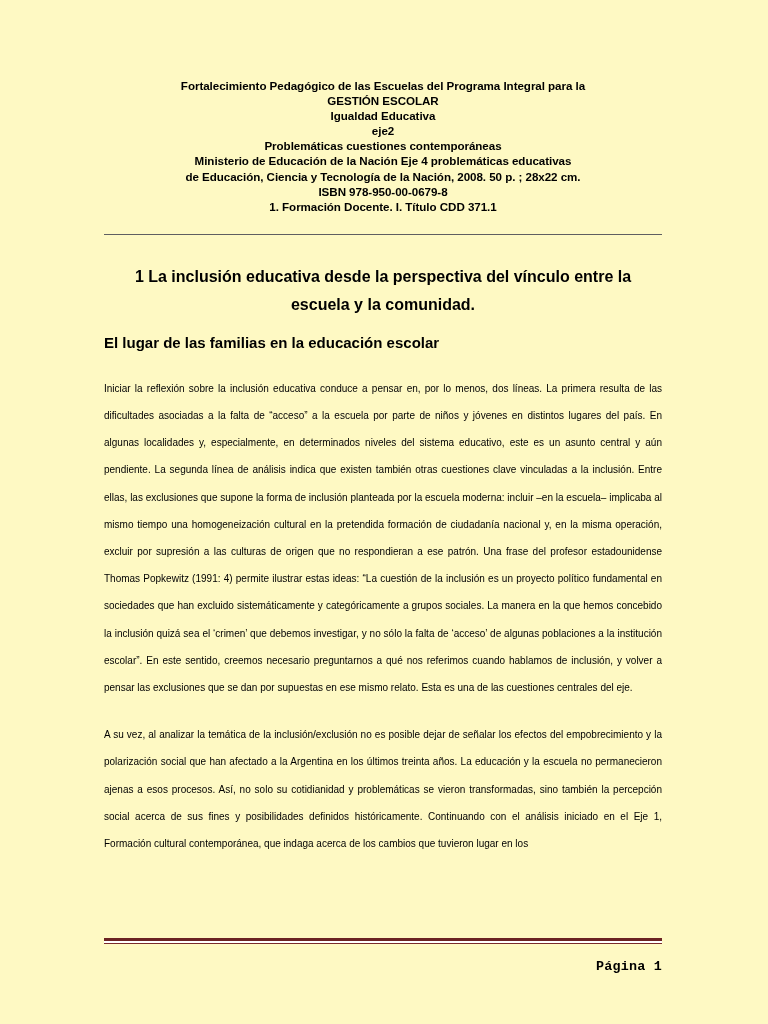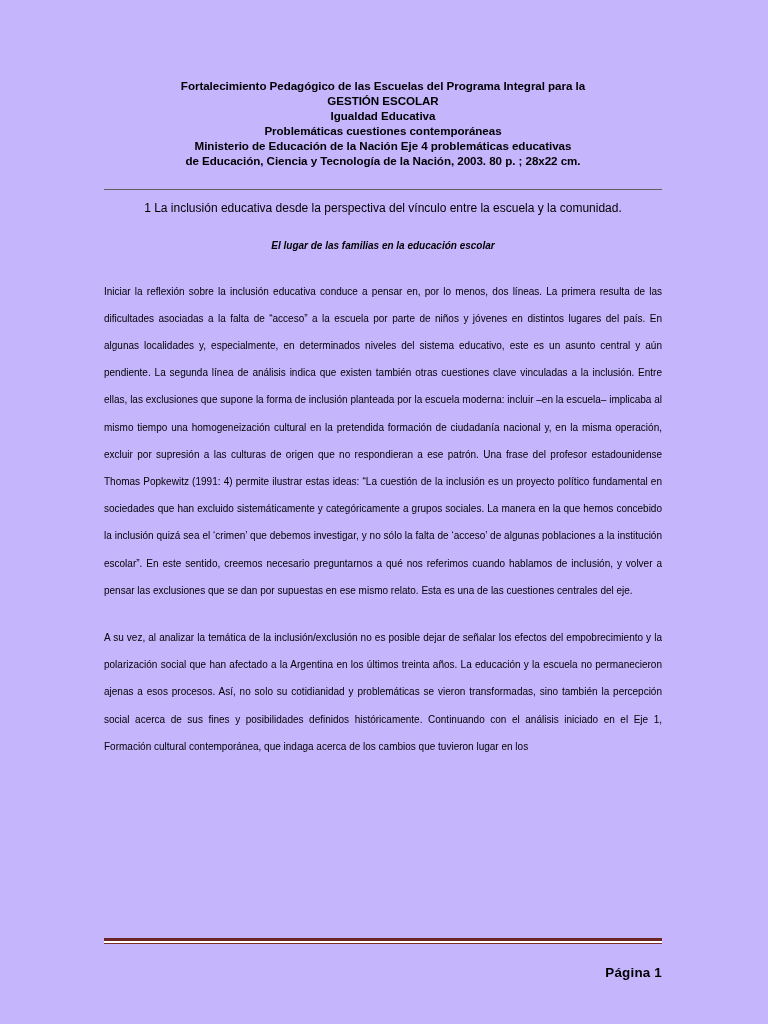--- a/index.html
+++ b/index.html
@@ -12,21 +12,21 @@
     height: 1024px;
     font-family: "Liberation Sans", sans-serif;
     color: #000000;
     overflow: hidden;
   }
 
   .page {
     position: relative;
     width: 768px;
     height: 1024px;
-    background: #c4b5fd;
+    background: #fef9c3;
     box-sizing: border-box;
   }
 
   .content {
     position: absolute;
     left: 104px;
     top: 78px;
     width: 558px;
   }
 
@@ -46,33 +46,31 @@
   .rule-top {
     margin-top: 20px;
     height: 0;
     border-top: 1.6px solid #5f5f61;
     width: 100%;
   }
 
   
   .section-heading {
     text-align: center;
-    font-weight: normal;
-    font-size: 12px;
+    font-weight: bold;
+    font-size: 16px;
     line-height: 28px;
-    margin-top: 4px;
+    margin-top: 28px;
     padding: 0 10px;
   }
   .subsection-heading {
-    text-align: center;
     font-weight: bold;
-    font-size: 10px;
+    font-size: 15px;
     line-height: 20px;
     margin-top: 14px;
-    font-style: italic;
   }
 
   
   .body-par {
     text-align: justify;
     font-size: 10px;
     line-height: 27.2px;
     margin-top: 20px;
     hyphens: none;
   }
@@ -96,42 +94,45 @@
     height: 1.5px;
     background: #ffffff;
     width: 100%;
   }
   .rule-footer-thin {
     height: 1.3px;
     background: #7a2b2b;
     width: 100%;
   }
   .footer-pagenum {
-    margin-top: 21px;
+    margin-top: 15px;
     text-align: right;
-    font-family: Liberation Sans, sans-serif;
+    font-family: Liberation Mono, monospace;
     font-size: 13.4px;
     font-weight: bold;
     letter-spacing: 0.2px;
   }
 </style>
 </head>
 <body>
 
 <div class="page">
 
   <div class="content">
 
     <div class="doc-header">
       <span class="hdr-line">Fortalecimiento Pedagógico de las Escuelas del Programa Integral para la</span>
       <span class="hdr-line">GESTIÓN ESCOLAR</span>
       <span class="hdr-line">Igualdad Educativa</span>
+      <span class="hdr-line">eje2</span>
       <span class="hdr-line">Problemáticas cuestiones contemporáneas</span>
       <span class="hdr-line">Ministerio de Educación de la Nación Eje 4 problemáticas educativas</span>
-      <span class="hdr-line">de Educación, Ciencia y Tecnología de la Nación, 2003. 80 p. ; 28x22 cm.</span>
+      <span class="hdr-line">de Educación, Ciencia y Tecnología de la Nación, 2008. 50 p. ; 28x22 cm.</span>
+      <span class="hdr-line">ISBN 978-950-00-0679-8</span>
+      <span class="hdr-line">1. Formación Docente. I. Título CDD 371.1</span>
     </div>
 
     <div class="rule-top"></div>
 
     <div class="section-heading">1 La inclusión educativa desde la perspectiva del vínculo entre la escuela y la comunidad.</div>
 
     <div class="subsection-heading">El lugar de las familias en la educación escolar</div>
 
     <p class="body-par">Iniciar la reflexión sobre la inclusión educativa conduce a pensar en, por lo menos, dos líneas. La primera resulta de las dificultades asociadas a la falta de “acceso” a la escuela por parte de niños y jóvenes en distintos lugares del país. En algunas localidades y, especialmente, en determinados niveles del sistema educativo, este es un asunto central y aún pendiente. La segunda línea de análisis indica que existen también otras cuestiones clave vinculadas a la inclusión. Entre ellas, las exclusiones que supone la forma de inclusión planteada por la escuela moderna: incluir –en la escuela– implicaba al mismo tiempo una homogeneización cultural en la pretendida formación de ciudadanía nacional y, en la misma operación, excluir por supresión a las culturas de origen que no respondieran a ese patrón. Una frase del profesor estadounidense Thomas Popkewitz (1991: 4) permite ilustrar estas ideas: “La cuestión de la inclusión es un proyecto político fundamental en sociedades que han excluido sistemáticamente y categóricamente a grupos sociales. La manera en la que hemos concebido la inclusión quizá sea el ‘crimen’ que debemos investigar, y no sólo la falta de ‘acceso’ de algunas poblaciones a la institución escolar”. En este sentido, creemos necesario preguntarnos a qué nos referimos cuando hablamos de inclusión, y volver a pensar las exclusiones que se dan por supuestas en ese mismo relato. Esta es una de las cuestiones centrales del eje.</p>
 

